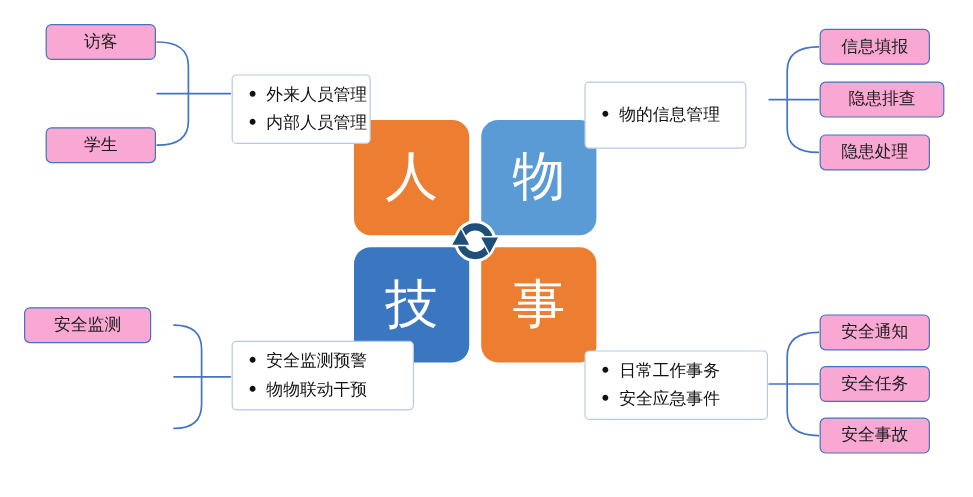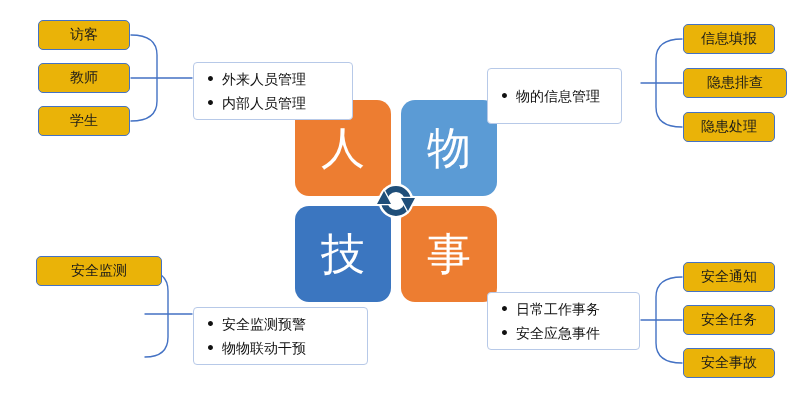--- a/index.html
+++ b/index.html
@@ -2,21 +2,21 @@
 <html><head>
 <meta charset="utf-8">
 <style>
   html,body{margin:0;padding:0;background:#fff;}
   body{font-family:"DejaVu Sans","Liberation Sans",sans-serif;}
   .canvas{position:relative;width:811px;height:414px;background:#fff;overflow:hidden;}
   .overlay{position:absolute;left:0;top:0;width:811px;height:414px;pointer-events:none;}
   .block{position:absolute;width:96px;height:96px;border-radius:14px;display:flex;
          align-items:center;justify-content:center;color:#fff;font-size:44px;line-height:1;}
   .cycle{position:absolute;left:370px;top:175px;width:52px;height:52px;}
-  .tag{position:absolute;height:30px;border:1.5px solid #4472C4;border-radius:5px;background:#eab308;
+  .tag{position:absolute;height:30px;border:1.5px solid #4472C4;border-radius:5px;background:#f9a8d4;
        display:flex;align-items:center;justify-content:center;font-size:14px;color:#1a1a1a;
        box-sizing:border-box;white-space:nowrap;}
   .panel{position:absolute;border:1.5px solid #B7C9E8;border-radius:4px;background:#fff;
          box-sizing:border-box;padding:6px 12px;display:flex;flex-direction:column;
          justify-content:center;gap:4px;}
   .bline{font-size:14px;color:#111;white-space:nowrap;line-height:1.45;}
   .bline::before{content:"\2022";margin-right:7px;font-weight:bold;color:#111;}
 </style>
 </head>
 <body>
@@ -50,39 +50,38 @@
       <g fill="none" stroke-width="6" stroke="#1F4E79">
         <path d="M 14 26 A 12 12 0 0 1 38 26"></path>
         <path d="M 38 26 A 12 12 0 0 1 14 26"></path>
       </g>
       <polygon points="31,23 45,23 38,36" stroke="#ffffff" stroke-width="2.5" paint-order="stroke" fill="#1F4E79"></polygon>
       <polygon points="7,29 21,29 14,16" stroke="#ffffff" stroke-width="2.5" paint-order="stroke" fill="#1F4E79"></polygon>
     </svg>
   </div>
 
   <div class="tag" style="left:38px;top:20px;width:92px">访客</div>
-  <div class="tag" style="left:38px;top:63px;width:92px">教师</div>
   <div class="tag" style="left:38px;top:106px;width:92px">学生</div>
 
-  <div class="panel" style="left:193px;top:62px;width:160px;height:58px">
+  <div class="panel" style="left:193px;top:62px;width:116px;height:58px">
     <div class="bline">外来人员管理</div>
     <div class="bline">内部人员管理</div>
   </div>
 
   <div class="panel" style="left:487px;top:68px;width:135px;height:56px">
     <div class="bline">物的信息管理</div>
   </div>
 
   <div class="tag" style="left:683px;top:24px;width:92px">信息填报</div>
   <div class="tag" style="left:683px;top:68px;width:104px">隐患排查</div>
   <div class="tag" style="left:683px;top:112px;width:92px">隐患处理</div>
 
-  <div class="tag" style="left:36px;top:256px;width:126px">安全监测</div>
+  <div class="tag" style="left:20px;top:256px;width:106px">安全监测</div>
 
-  <div class="panel" style="left:193px;top:307px;width:175px;height:58px">
+  <div class="panel" style="left:193px;top:284px;width:152px;height:58px">
     <div class="bline">安全监测预警</div>
     <div class="bline">物物联动干预</div>
   </div>
 
   <div class="panel" style="left:487px;top:292px;width:153px;height:58px">
     <div class="bline">日常工作事务</div>
     <div class="bline">安全应急事件</div>
   </div>
 
   <div class="tag" style="left:683px;top:262px;width:92px">安全通知</div>

